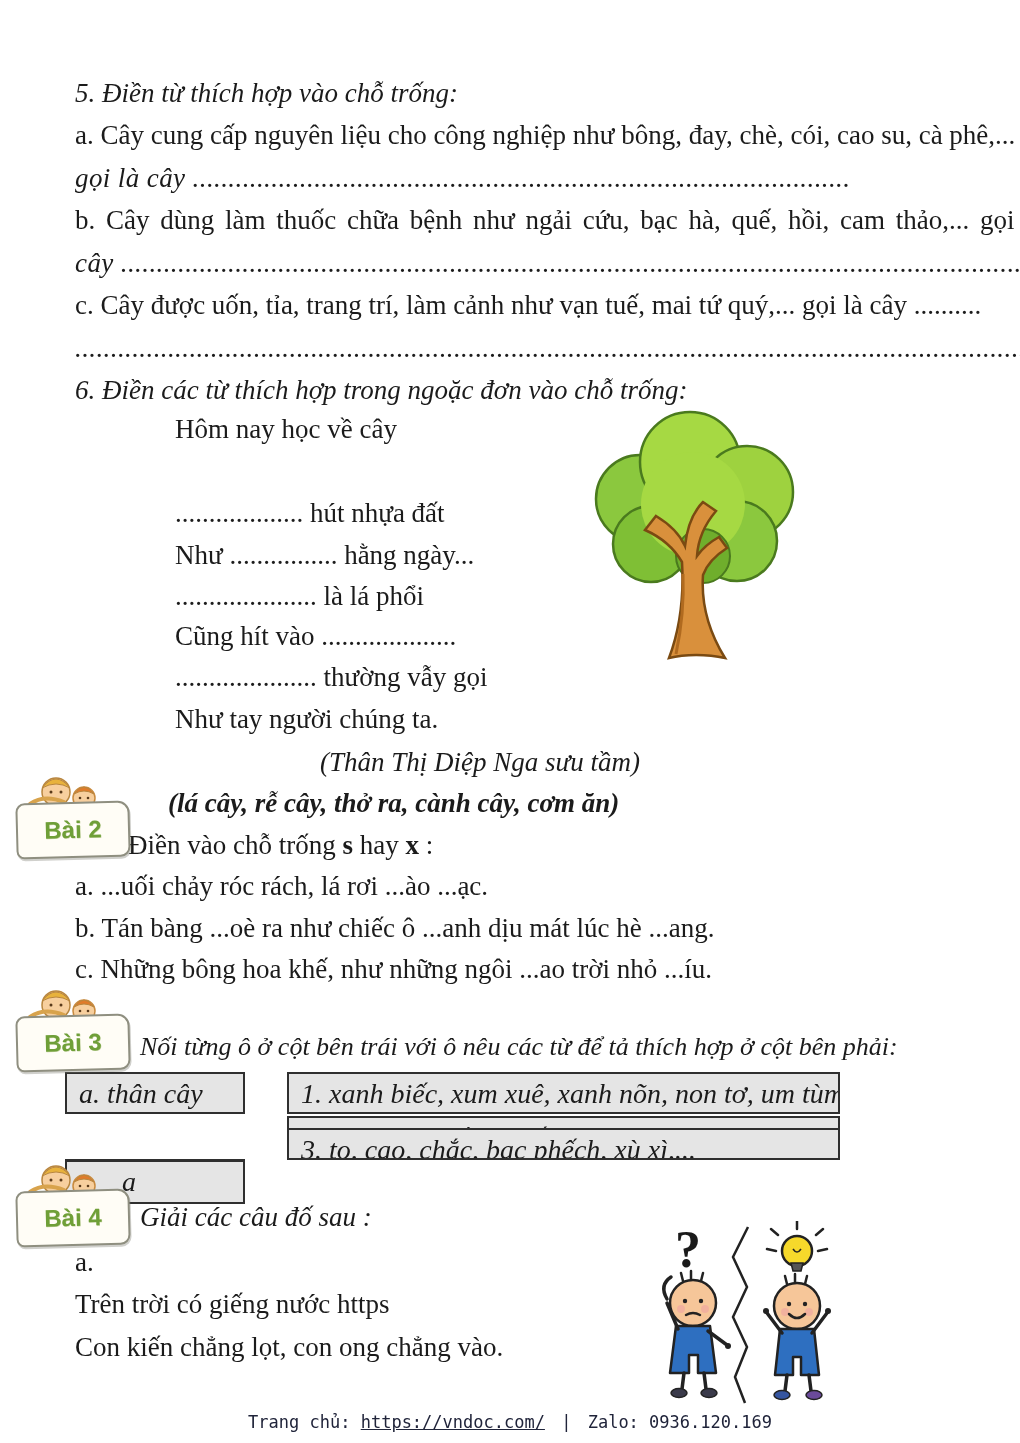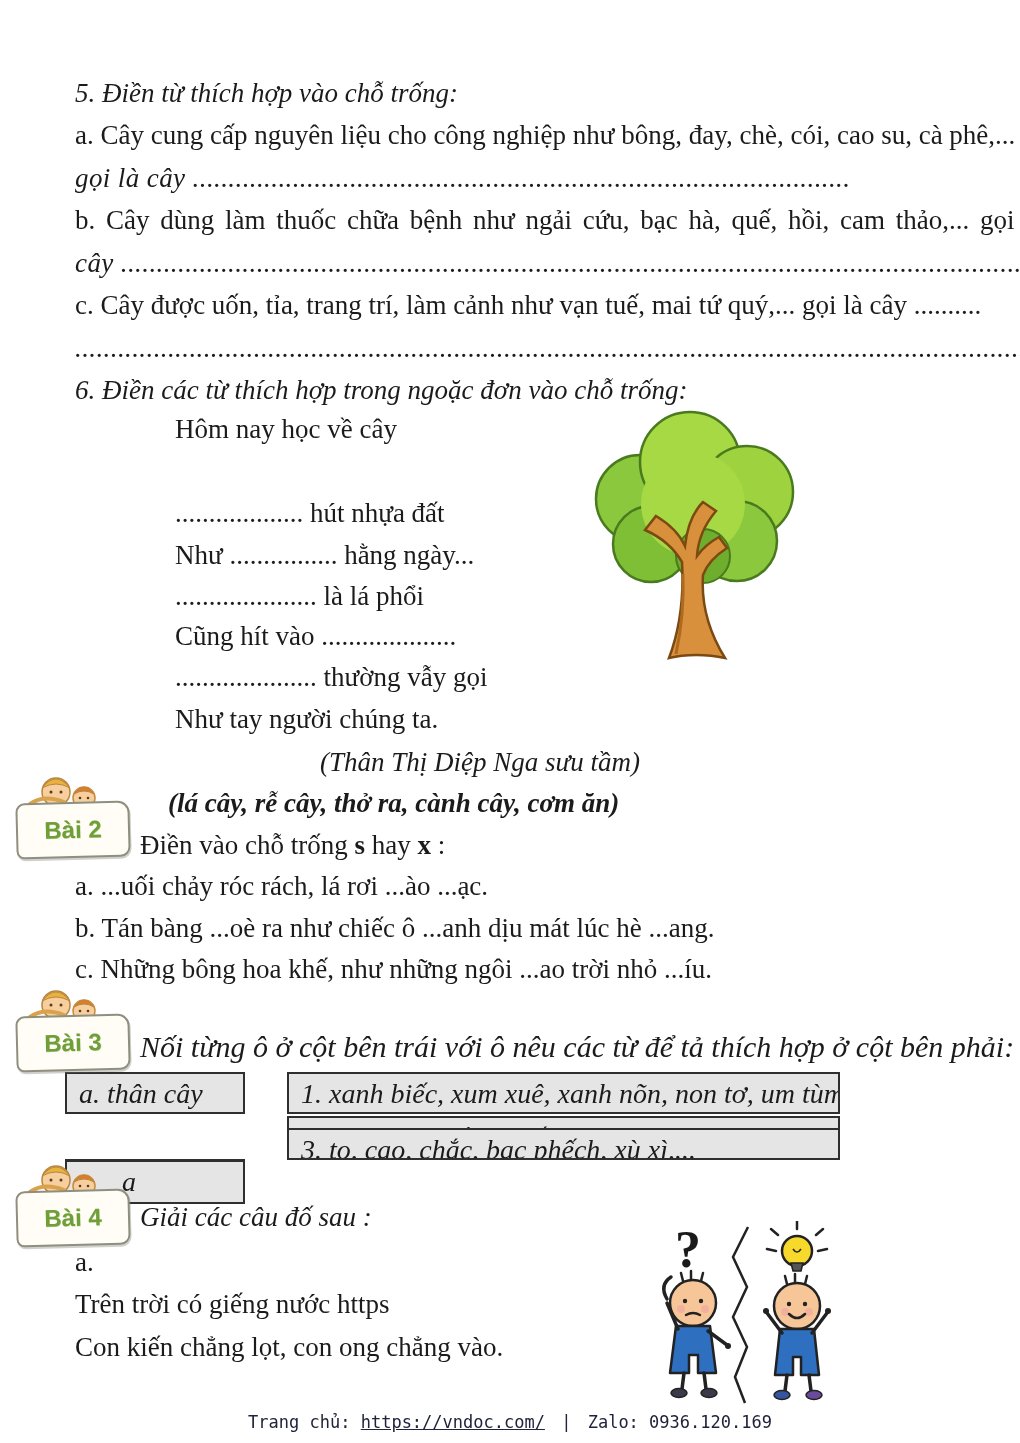--- a/index.html
+++ b/index.html
@@ -106,21 +106,21 @@
       <path d="M58,28 Q68,14 78,28 Q68,22 58,28" fill="#e07b2a" stroke="#b8863f" stroke-width="1"></path>
       <circle cx="64" cy="32" r="1.3" fill="#5a3a1a"></circle>
         <circle cx="72" cy="32" r="1.3" fill="#5a3a1a"></circle>
       <path d="M14,38 Q28,28 48,36" fill="none" stroke="#d8a34c" stroke-width="4" stroke-linecap="round"></path>
     </svg>
     <div class="badge-box">
       <span class="badge-label">Bài 2</span>
     </div>
   </div>
 
-  <div class="line" style="left:140px; top:812px">
+  <div class="line" style="left:128px; top:812px">
     <span>Điền vào chỗ trống </span><span style="font-weight:bold">s</span><span> hay </span><span style="font-weight:bold">x</span><span> :</span>
   </div>
   <div class="line" style="left:75px; top:853px">a. ...uối chảy róc rách, lá rơi ...ào ...ạc.</div>
   <div class="line" style="left:75px; top:895px">b. Tán bàng ...oè ra như chiếc ô ...anh dịu mát lúc hè ...ang.</div>
   <div class="line" style="left:75px; top:936px">c. Những bông hoa khế, như những ngôi ...ao trời nhỏ ...íu.</div>
 
   <div class="badge" style="left:12px; top:963px">
     <svg class="badge-kids" width="120" height="44" viewBox="0 0 120 44">
       <circle cx="40" cy="26" r="14" fill="#f7cf9e" stroke="#b8863f" stroke-width="1.5"></circle>
       <path d="M26,22 Q40,4 54,22 Q40,14 26,22" fill="#e8b23c" stroke="#b8863f" stroke-width="1"></path>
@@ -130,21 +130,21 @@
       <path d="M58,28 Q68,14 78,28 Q68,22 58,28" fill="#e07b2a" stroke="#b8863f" stroke-width="1"></path>
       <circle cx="64" cy="32" r="1.3" fill="#5a3a1a"></circle>
         <circle cx="72" cy="32" r="1.3" fill="#5a3a1a"></circle>
       <path d="M14,38 Q28,28 48,36" fill="none" stroke="#d8a34c" stroke-width="4" stroke-linecap="round"></path>
     </svg>
     <div class="badge-box">
       <span class="badge-label">Bài 3</span>
     </div>
   </div>
 
-  <div class="line italic" style="left:140px; top:1014px; font-size:30px">Nối từng ô ở cột bên trái với ô nêu các từ để tả thích hợp ở cột bên phải:</div>
+  <div class="line italic" style="left:140px; top:1014px; font-size:26px">Nối từng ô ở cột bên trái với ô nêu các từ để tả thích hợp ở cột bên phải:</div>
 
   <div class="tcell" style="left:65px;  top:1056px; width:180px; height:42px">a. thân cây</div>
   <div class="tcell" style="left:65px;  top:1143px; width:180px; height:42px">b. cành lá</div>
   <div class="tcell shift" style="left:65px; top:1144px; width:180px; height:44px">a</div>
 
   <div class="tcell" style="left:287px; top:1056px; width:553px; height:42px">1. xanh biếc, xum xuê, xanh nõn, non tơ, um tùm</div>
   <div class="tcell" style="left:287px; top:1100px; width:553px; height:42px">2. vàng tươi, hồng thắm, tim tím, đỏ rực,...</div>
   <div class="tcell" style="left:287px; top:1112px; width:553px; height:32px">3. to, cao, chắc, bạc phếch, xù xì,...</div>
 
   <div class="badge" style="left:12px; top:1138px">

